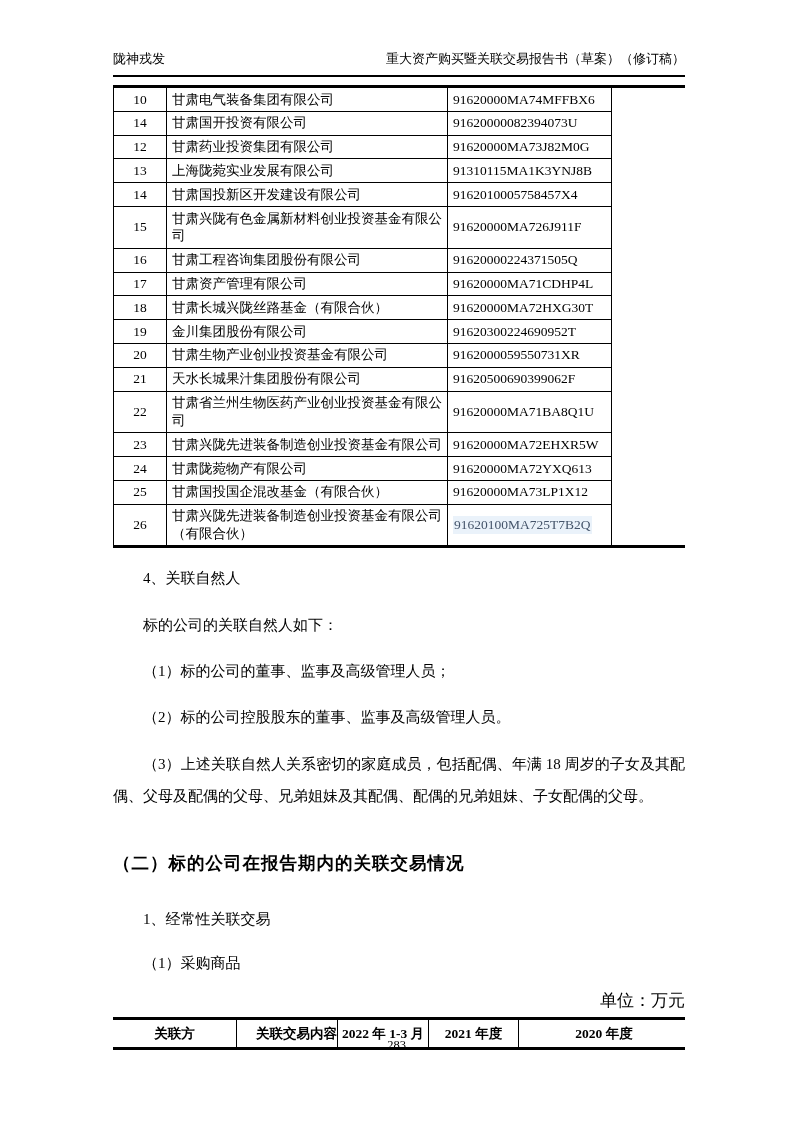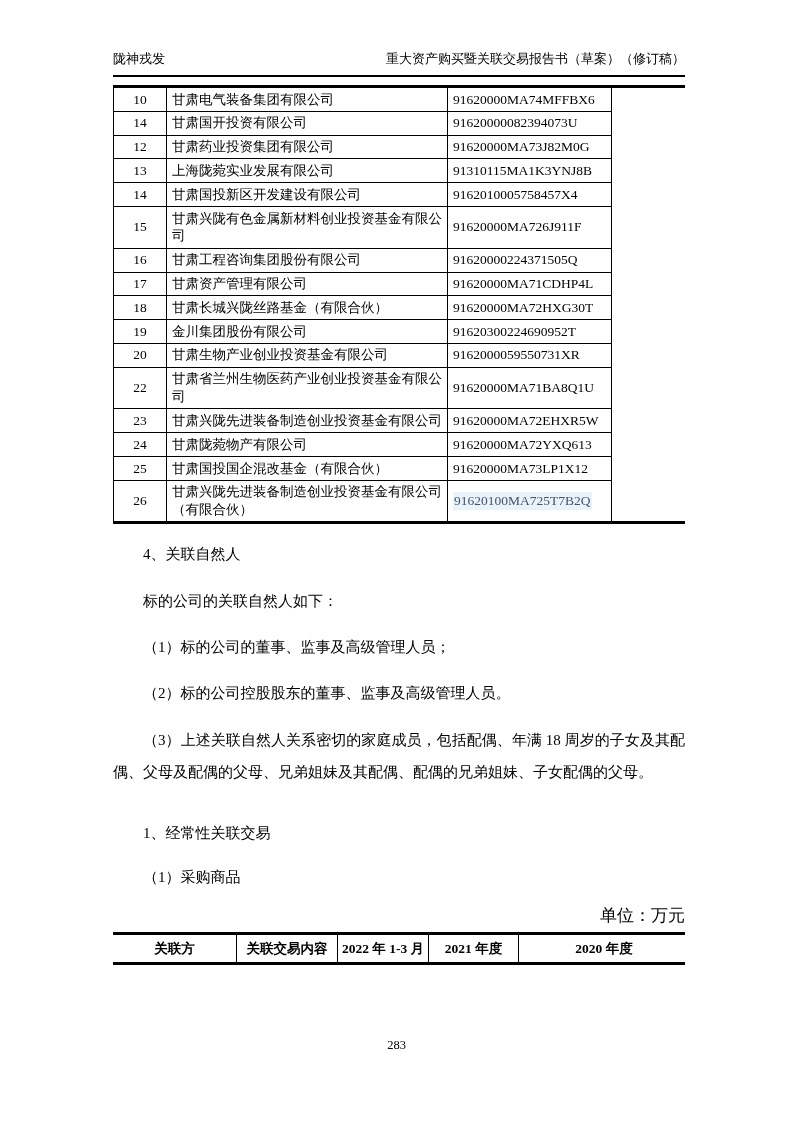--- a/index.html
+++ b/index.html
@@ -75,21 +75,21 @@
   }
   table.tx-table { border-collapse:collapse; table-layout:fixed; width:100%; }
   table.tx-table th {
     border-left:1px solid #000;
     font-size:13.5px; font-weight:bold;
     height:27px; line-height:27px; padding:0;
     text-align:center; white-space:nowrap; overflow:hidden;
   }
   table.tx-table th:first-child { border-left:none; }
   table.tx-table th:nth-child(1){ width:123px; }
-  table.tx-table th:nth-child(2){ width:100px; }
+  table.tx-table th:nth-child(2){ width:100px;text-align:right; }
   table.tx-table th:nth-child(3){ width:90px;  }
   table.tx-table th:nth-child(4){ width:89px;  }
   table.tx-table th:nth-child(5){ width:170px; }
 
   .page-number {
     position:absolute; left:0; width:793px; top:1038px;
     text-align:center; font-size:12.5px;
   }
 </style>
 </head>
@@ -156,20 +156,25 @@
               <td class="c-num">19</td>
               <td class="c-name">金川集团股份有限公司</td>
               <td class="c-code">91620300224690952T</td>
             </tr>
             <tr>
               <td class="c-num">20</td>
               <td class="c-name">甘肃生物产业创业投资基金有限公司</td>
               <td class="c-code">9162000059550731XR</td>
             </tr>
             <tr>
+              <td class="c-num">21</td>
+              <td class="c-name">天水长城果汁集团股份有限公司</td>
+              <td class="c-code">91620500690399062F</td>
+            </tr>
+            <tr>
               <td class="c-num">22</td>
               <td class="c-name">甘肃省兰州生物医药产业创业投资基金有限公司</td>
               <td class="c-code">91620000MA71BA8Q1U</td>
             </tr>
             <tr>
               <td class="c-num">23</td>
               <td class="c-name">甘肃兴陇先进装备制造创业投资基金有限公司</td>
               <td class="c-code">91620000MA72EHXR5W</td>
             </tr>
             <tr>
@@ -190,20 +195,21 @@
           </tbody>
       </table>
     </div>
 
     <p class="body first-after-table">4、关联自然人</p>
     <p class="body">标的公司的关联自然人如下：</p>
     <p class="body">（1）标的公司的董事、监事及高级管理人员；</p>
     <p class="body">（2）标的公司控股股东的董事、监事及高级管理人员。</p>
     <p class="body multiline">（3）上述关联自然人关系密切的家庭成员，包括配偶、年满 18 周岁的子女及其配偶、父母及配偶的父母、兄弟姐妹及其配偶、配偶的兄弟姐妹、子女配偶的父母。</p>
 
+    <h2 class="sec">（二）标的公司在报告期内的关联交易情况</h2>
     <p class="body sub1">1、经常性关联交易</p>
     <p class="body sub2">（1）采购商品</p>
 
     <div class="unit">单位：万元</div>
 
     <div class="tx-wrap">
       <table class="tx-table">
         <thead>
             <tr id="tx-head">
               <th>关联方</th>

